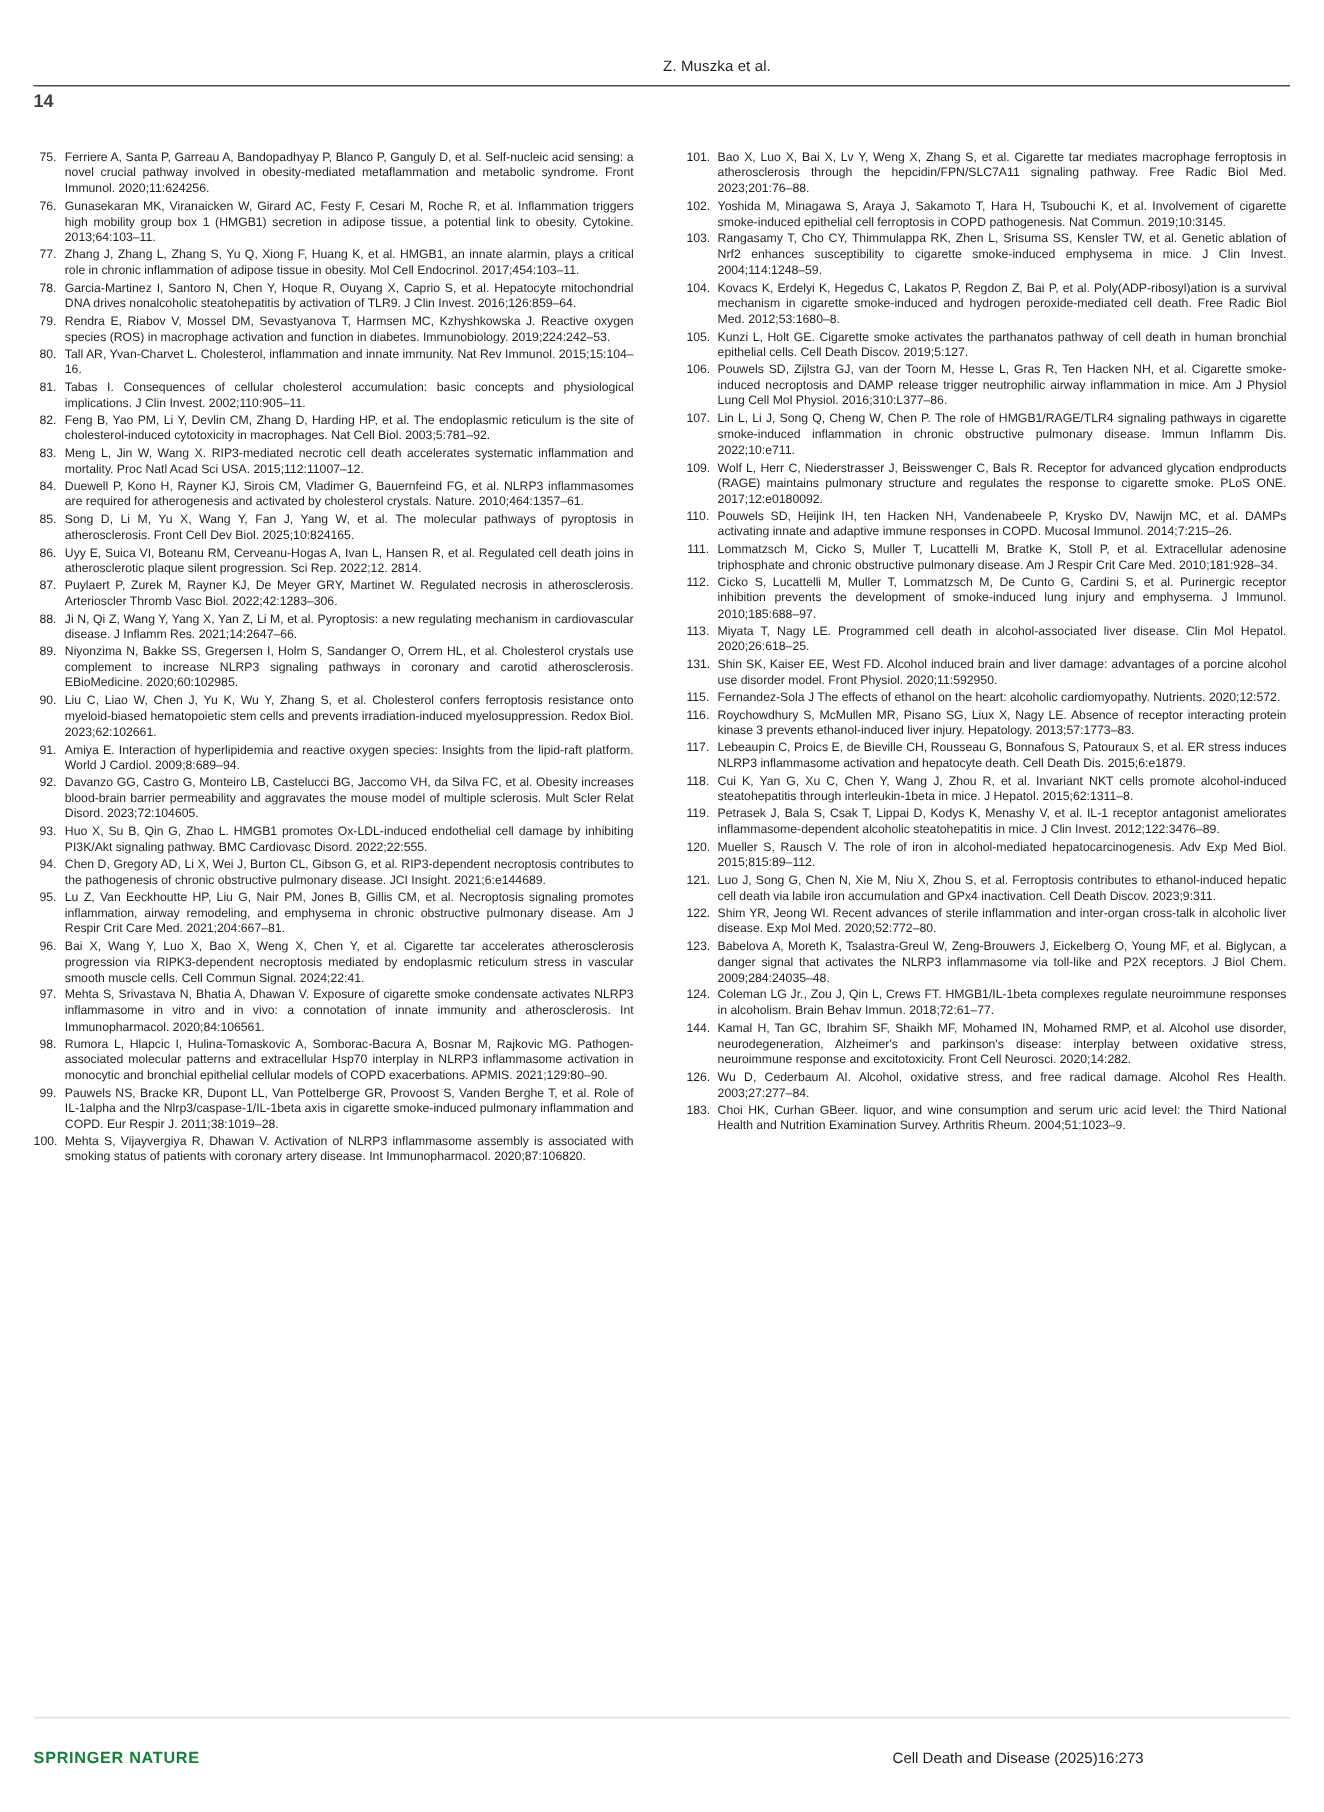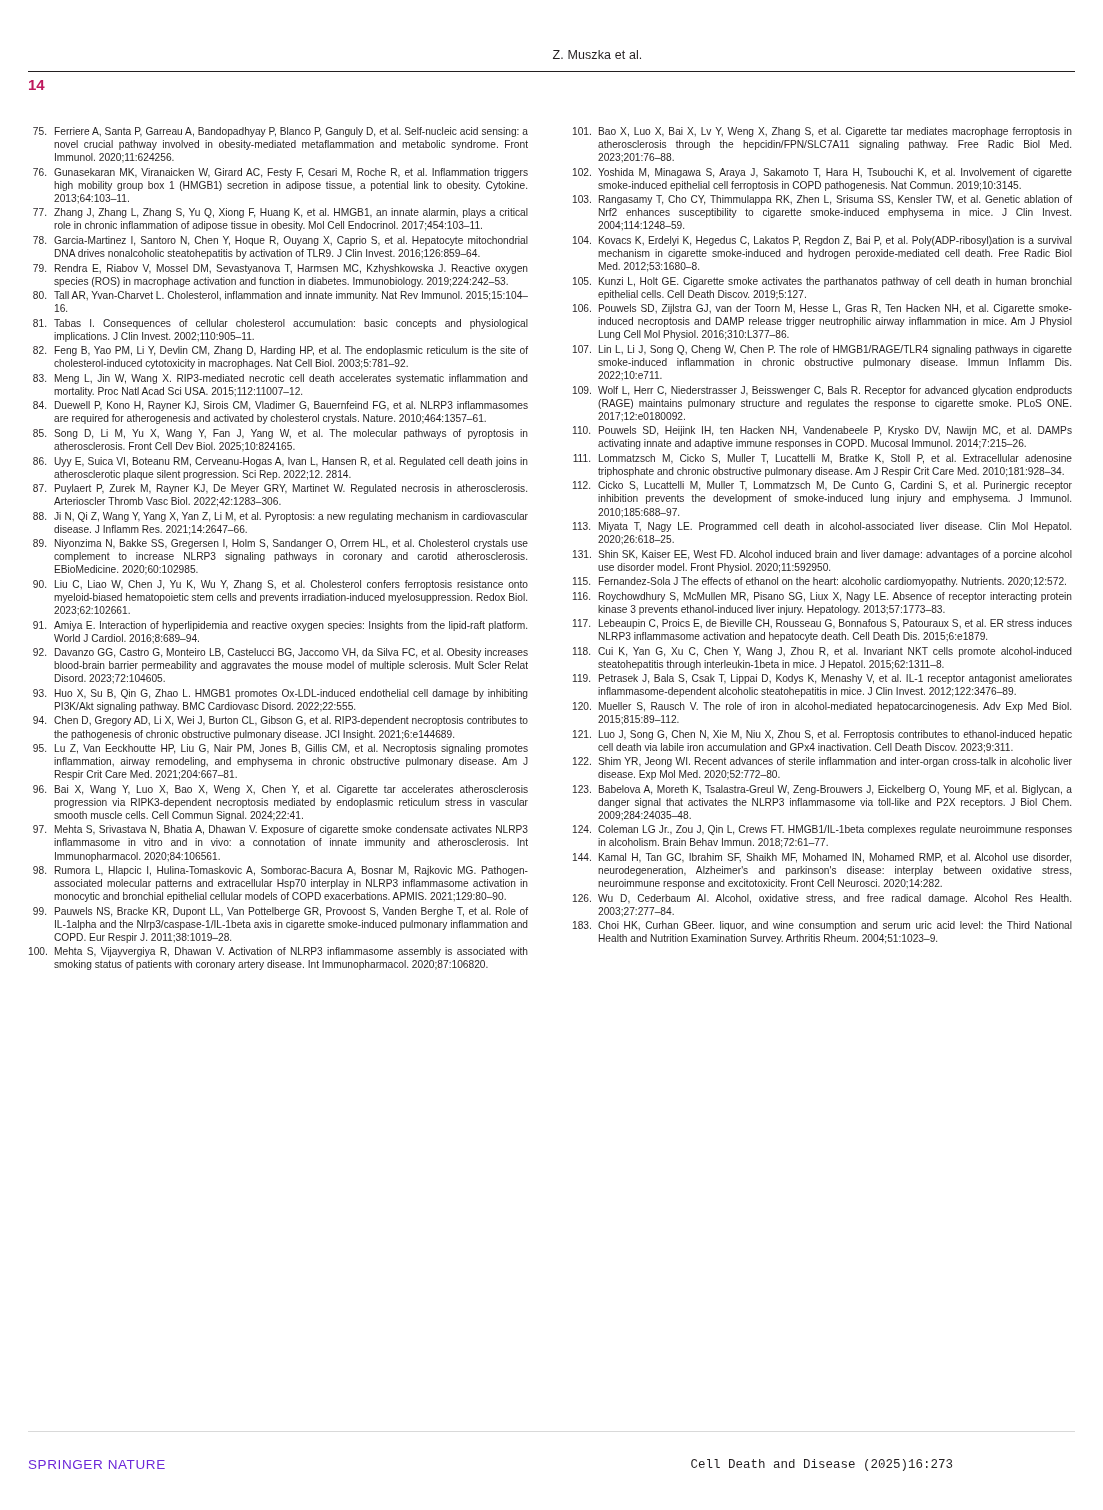--- a/index.html
+++ b/index.html
@@ -35,21 +35,21 @@
     width: 1047px;
     height: 1px;
     background: #231f20;
   }
   .folio {
     position: absolute;
     top: 76px;
     left: 28px;
     font-size: 15px;
     font-weight: bold;
-    color: #be185d;
+    color: #404040;
   }
   .columns {
     position: absolute;
     top: 98px;
     left: 28px;
     width: 1047px;
     display: flex;
     gap: 44px;
   }
   .col {
@@ -89,30 +89,29 @@
     position: absolute;
     bottom: 38px;
     left: 28px;
     width: 1047px;
     display: flex;
     align-items: flex-end;
     justify-content: space-between;
   }
   .sn-logo {
     font-size: 13.5px;
-    font-weight: normal;
+    font-weight: bold;
     letter-spacing: 0.6px;
-    color: #6d28d9;
+    color: #15803d;
     font-variant: small-caps;
   }
   .journal-line {
     font-size: 12.5px;
     color: #231f20;
     padding-right: 122px;
-    font-family: Liberation Mono, monospace;
   }
 </style>
 </head>
 <body>
 
 <div class="page">
 
   <div class="running-head">Z. Muszka et al.</div>
   <div class="head-rule"></div>
   <div class="folio">14</div>
@@ -178,21 +177,21 @@
         <div class="ref">
           <div class="num">89.</div>
           <div class="txt">Niyonzima N, Bakke SS, Gregersen I, Holm S, Sandanger O, Orrem HL, et al. Cholesterol crystals use complement to increase NLRP3 signaling pathways in coronary and carotid atherosclerosis. EBioMedicine. 2020;60:102985.</div>
         </div>
         <div class="ref">
           <div class="num">90.</div>
           <div class="txt">Liu C, Liao W, Chen J, Yu K, Wu Y, Zhang S, et al. Cholesterol confers ferroptosis resistance onto myeloid-biased hematopoietic stem cells and prevents irradiation-induced myelosuppression. Redox Biol. 2023;62:102661.</div>
         </div>
         <div class="ref">
           <div class="num">91.</div>
-          <div class="txt">Amiya E. Interaction of hyperlipidemia and reactive oxygen species: Insights from the lipid-raft platform. World J Cardiol. 2016;8:689–94.</div>
+          <div class="txt">Amiya E. Interaction of hyperlipidemia and reactive oxygen species: Insights from the lipid-raft platform. World J Cardiol. 2009;8:689–94.</div>
         </div>
         <div class="ref">
           <div class="num">92.</div>
           <div class="txt">Davanzo GG, Castro G, Monteiro LB, Castelucci BG, Jaccomo VH, da Silva FC, et al. Obesity increases blood-brain barrier permeability and aggravates the mouse model of multiple sclerosis. Mult Scler Relat Disord. 2023;72:104605.</div>
         </div>
         <div class="ref">
           <div class="num">93.</div>
           <div class="txt">Huo X, Su B, Qin G, Zhao L. HMGB1 promotes Ox-LDL-induced endothelial cell damage by inhibiting PI3K/Akt signaling pathway. BMC Cardiovasc Disord. 2022;22:555.</div>
         </div>
         <div class="ref">

